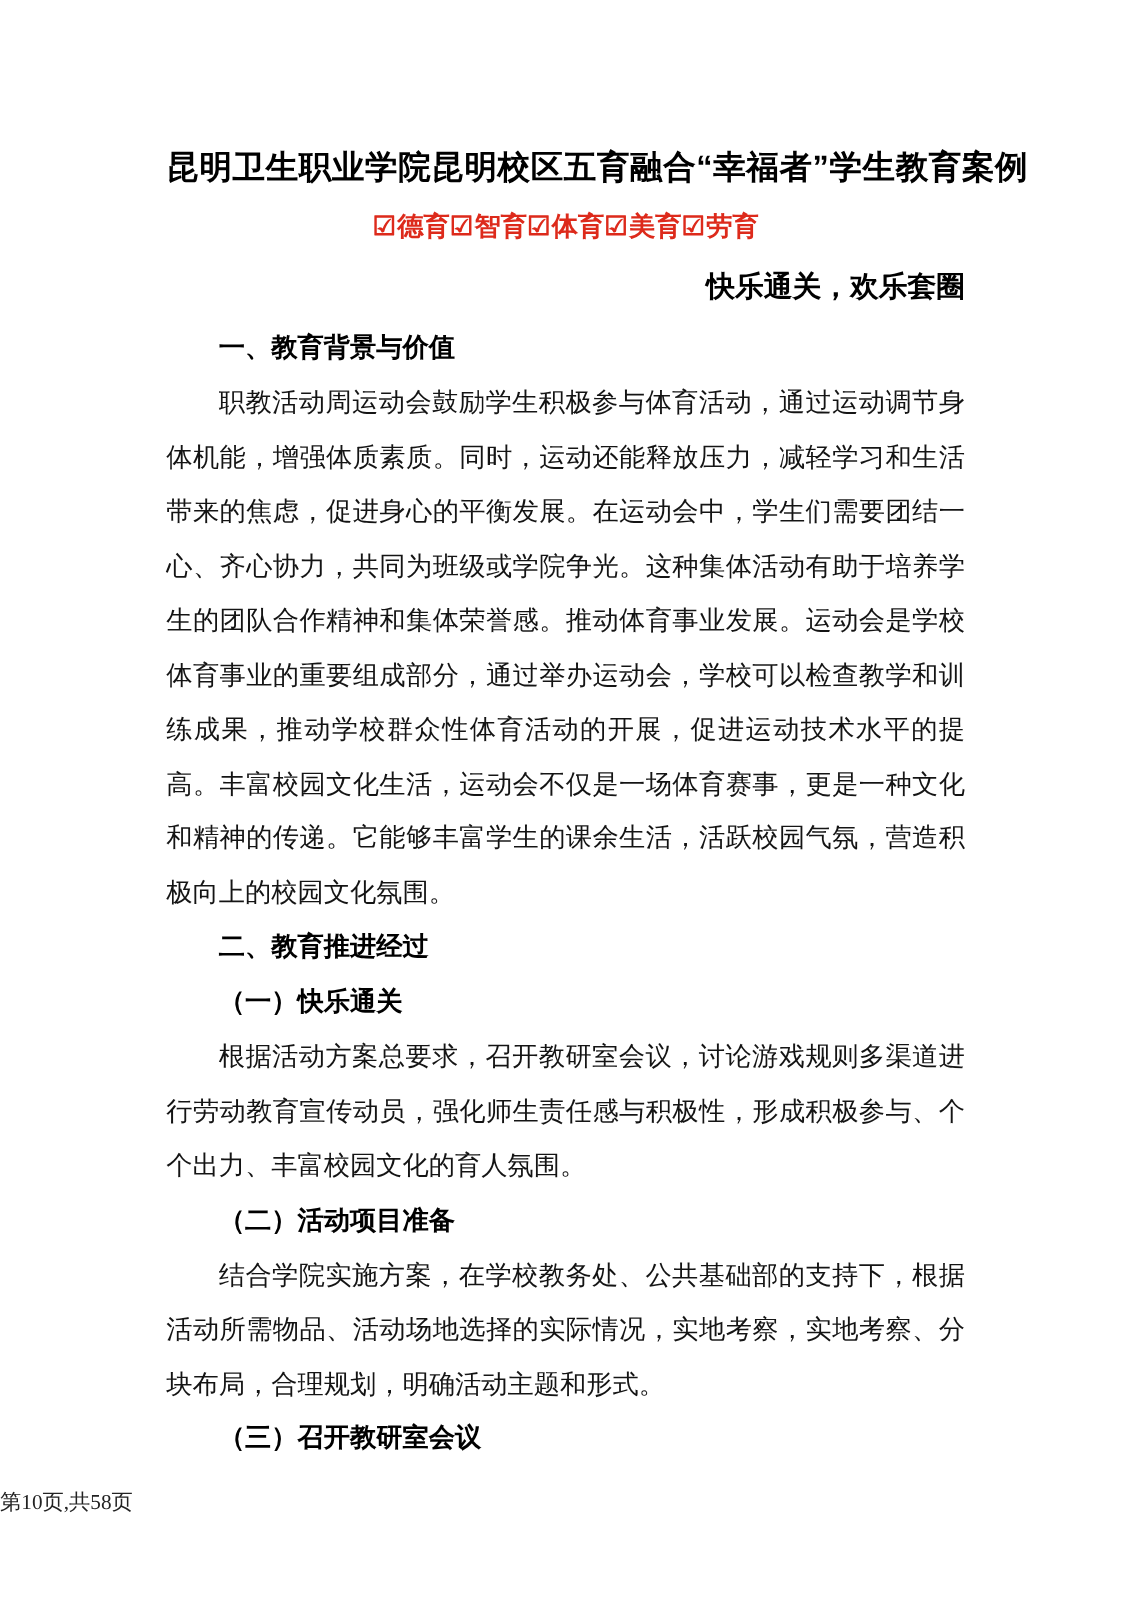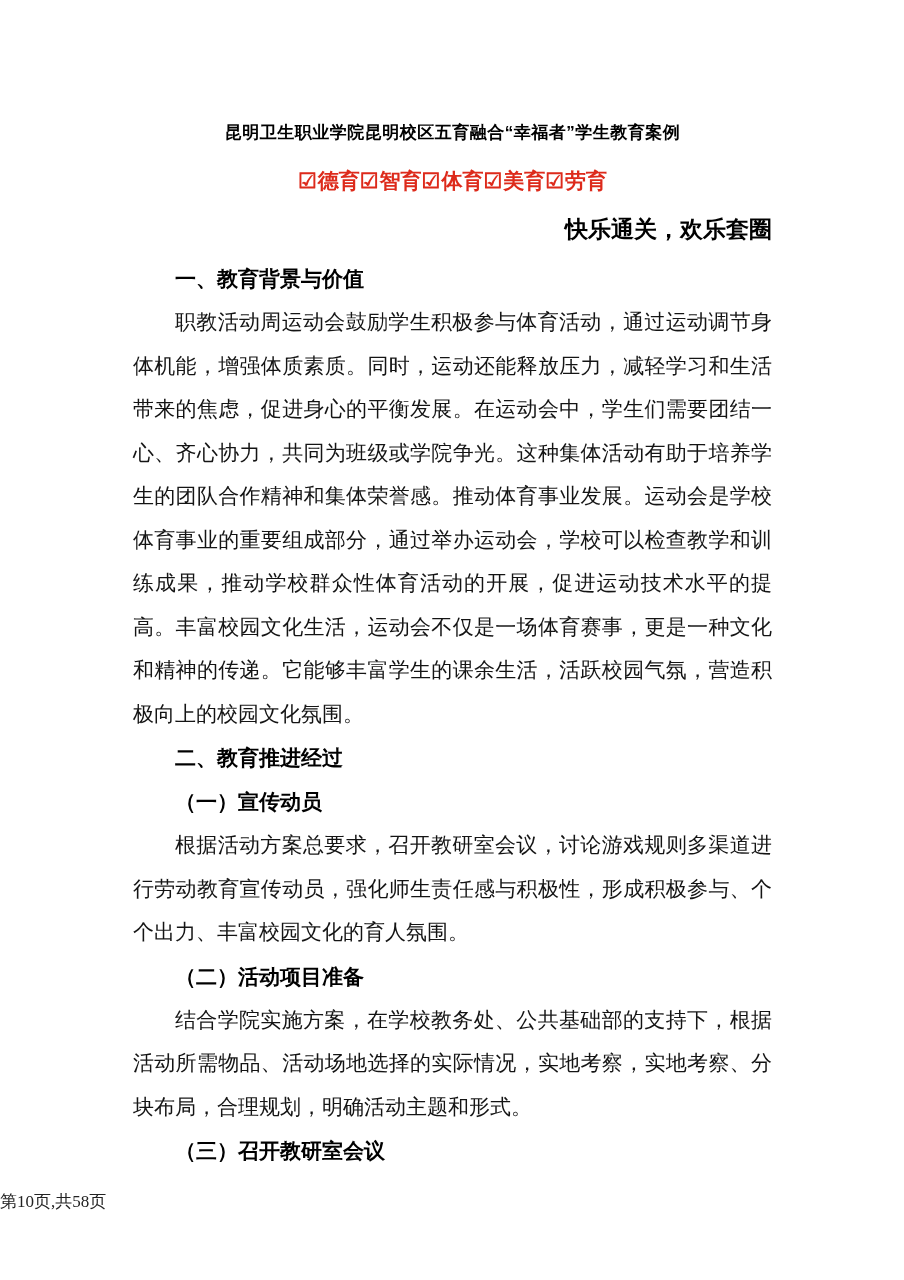--- a/index.html
+++ b/index.html
@@ -15,21 +15,21 @@
     overflow: hidden;
     font-family: "Liberation Serif", "DejaVu Serif", serif;
     color: #111111;
   }
   .content {
     padding: 118px 132px 0 133px;
   }
   .doc-title {
     font-family: "Liberation Sans", "DejaVu Sans", sans-serif;
     font-weight: bold;
-    font-size: 17px;
+    font-size: 26px;
     line-height: 30px;
     text-align: center;
     color: #000000;
     margin: 0 0 19px 0;
     letter-spacing: 0.5px;
     white-space: nowrap;
   }
   .tags-line {
     font-family: Liberation Serif, serif;
     font-weight: bold;
@@ -90,21 +90,21 @@
     </div>
 
     <h2 class="doc-subtitle">快乐通关，欢乐套圈</h2>
 
     <h3 class="h-num">一、教育背景与价值</h3>
 
     <p class="para">职教活动周运动会鼓励学生积极参与体育活动，通过运动调节身体机能，增强体质素质。同时，运动还能释放压力，减轻学习和生活带来的焦虑，促进身心的平衡发展。在运动会中，学生们需要团结一心、齐心协力，共同为班级或学院争光。这种集体活动有助于培养学生的团队合作精神和集体荣誉感。推动体育事业发展。运动会是学校体育事业的重要组成部分，通过举办运动会，学校可以检查教学和训练成果，推动学校群众性体育活动的开展，促进运动技术水平的提高。丰富校园文化生活，运动会不仅是一场体育赛事，更是一种文化和精神的传递。它能够丰富学生的课余生活，活跃校园气氛，营造积极向上的校园文化氛围。</p>
 
     <h3 class="h-num">二、教育推进经过</h3>
 
-    <h4 class="h-num">（一）宣传动员</h4>
+    <h4 class="h-num">（一）快乐通关</h4>
 
     <p class="para">根据活动方案总要求，召开教研室会议，讨论游戏规则多渠道进行劳动教育宣传动员，强化师生责任感与积极性，形成积极参与、个个出力、丰富校园文化的育人氛围。</p>
 
     <h4 class="h-num">（二）活动项目准备</h4>
 
     <p class="para">结合学院实施方案，在学校教务处、公共基础部的支持下，根据活动所需物品、活动场地选择的实际情况，实地考察，实地考察、分块布局，合理规划，明确活动主题和形式。</p>
 
     <h4 class="h-num">（三）召开教研室会议</h4>
 
   </div>

